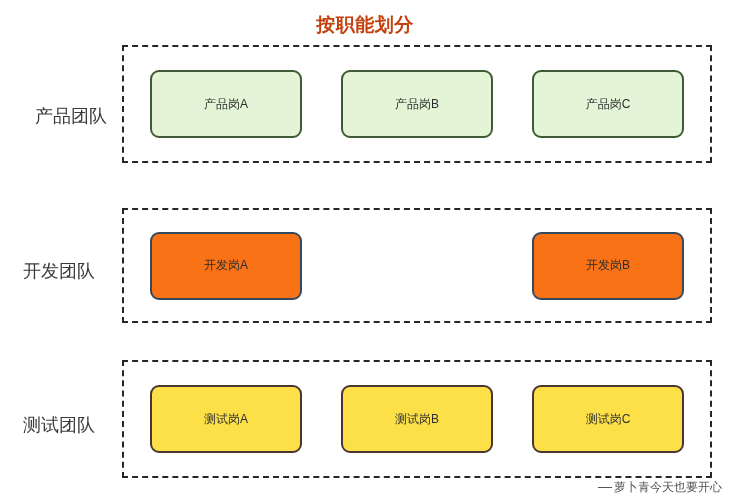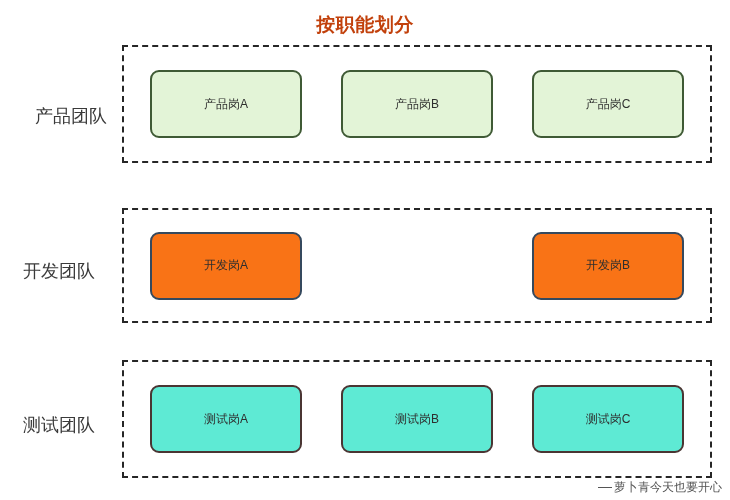--- a/index.html
+++ b/index.html
@@ -66,21 +66,21 @@
     box-sizing: border-box;
     display: flex;
     align-items: center;
     justify-content: center;
     font-size: 12px;
     color: #2e2e2e;
     white-space: nowrap;
   }
   .node.green  { background: #e3f4d7; border-color: #3f5a35; }
   .node.blue   { background: #f97316; border-color: #35495e; }
-  .node.pink   { background: #5eead4; border-color: #4a3533; }
+  .node.pink   { background: #fde047; border-color: #4a3533; }
 
   .watermark {
     position: absolute;
     right: 8px;
     bottom: 4px;
     font-size: 12px;
     color: #555555;
     white-space: nowrap;
   }
   .wm-dash {

